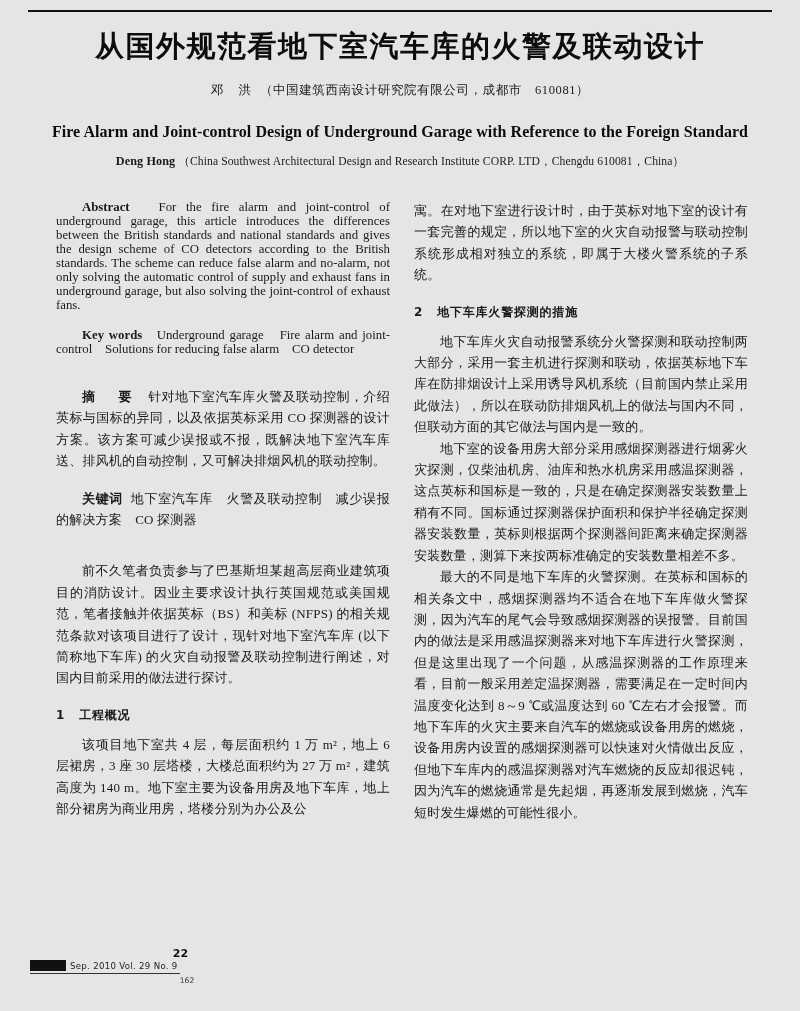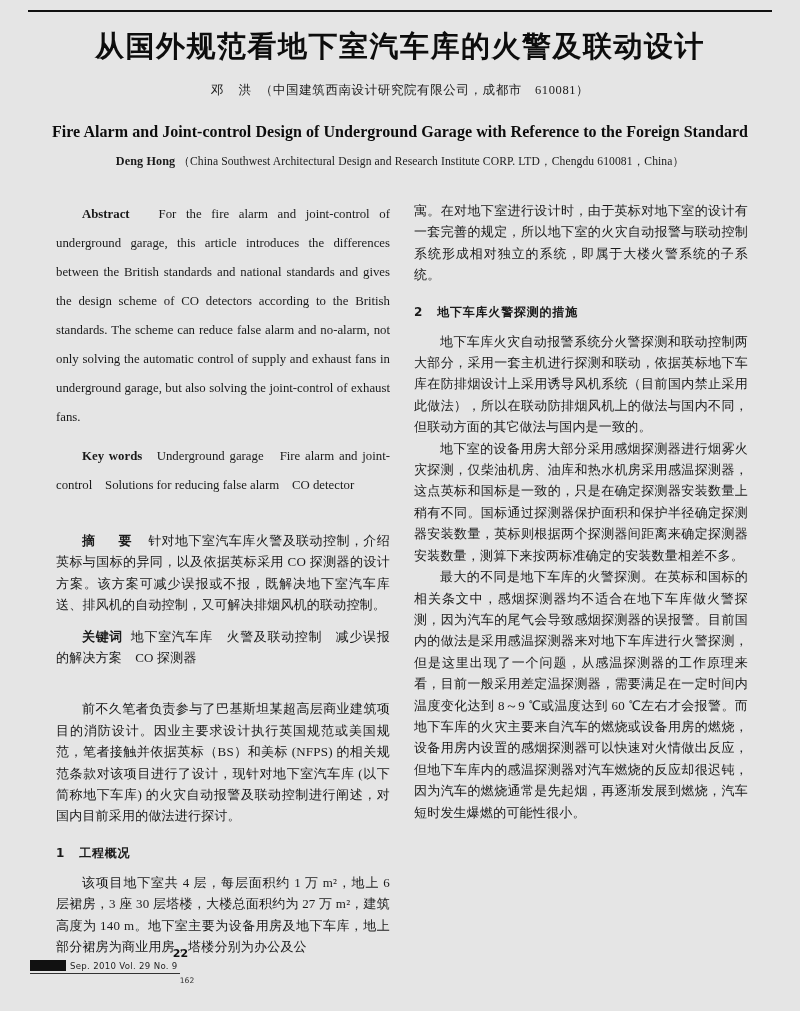--- a/index.html
+++ b/index.html
@@ -86,32 +86,32 @@
   p {
     margin: 0;
     font-size: 12.6px;
     line-height: 21.3px;
     text-align: justify;
     text-justify: inter-ideograph;
   }
   p.en {
     font-family: "Liberation Serif", serif;
     font-size: 12.8px;
-    line-height: 29px;
+    line-height: 14px;
   }
   p.cn {
     font-family: Liberation Serif, serif;
     font-size: 13px;
     line-height: 21.4px;
     letter-spacing: 0.2px;
   }
   p.indent2 { text-indent: 26px; }
   .lead { font-weight: bold; }
   .lead-sp { letter-spacing: 5px; padding-right: 4px; }
-  .gap-s { margin-top: 10px; }
+  .gap-s { margin-top: 16px; }
   .gap-l { margin-top: 30px; }
   .sec-head {
     font-family: "DejaVu Sans", "Liberation Sans", sans-serif;
     font-weight: bold;
     font-size: 12px;
     letter-spacing: 0.8px;
     margin: 18px 0 10px 0;
   }
   .sec-head .num { margin-right: 14px; }
   

